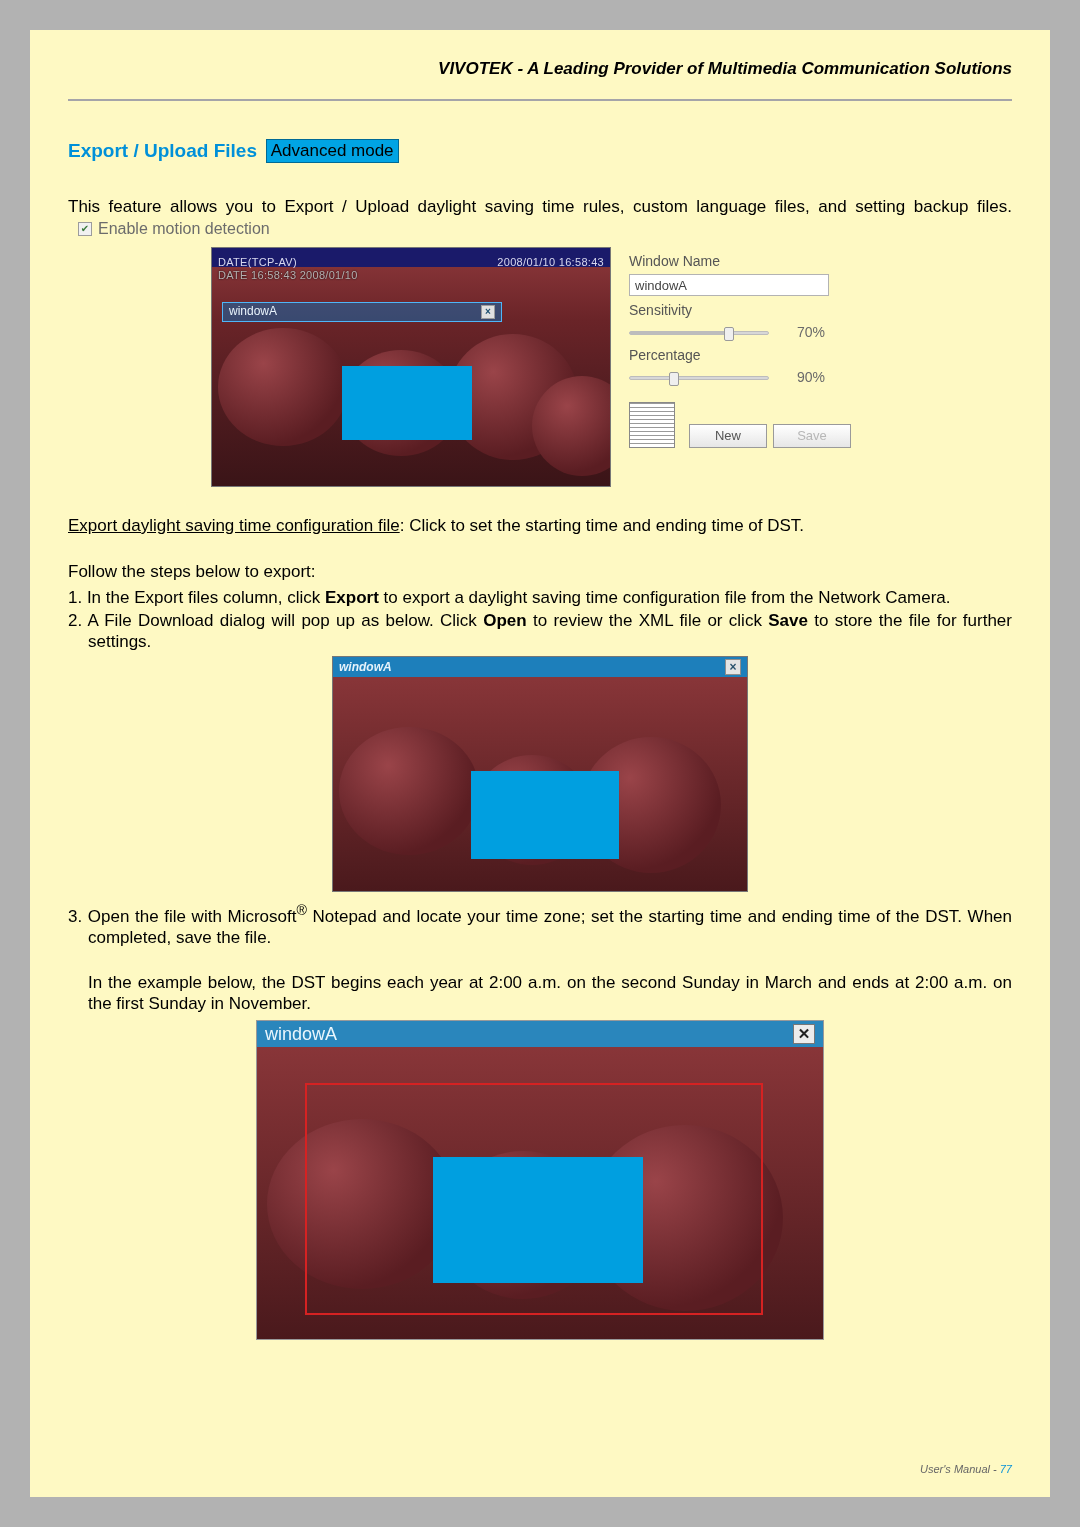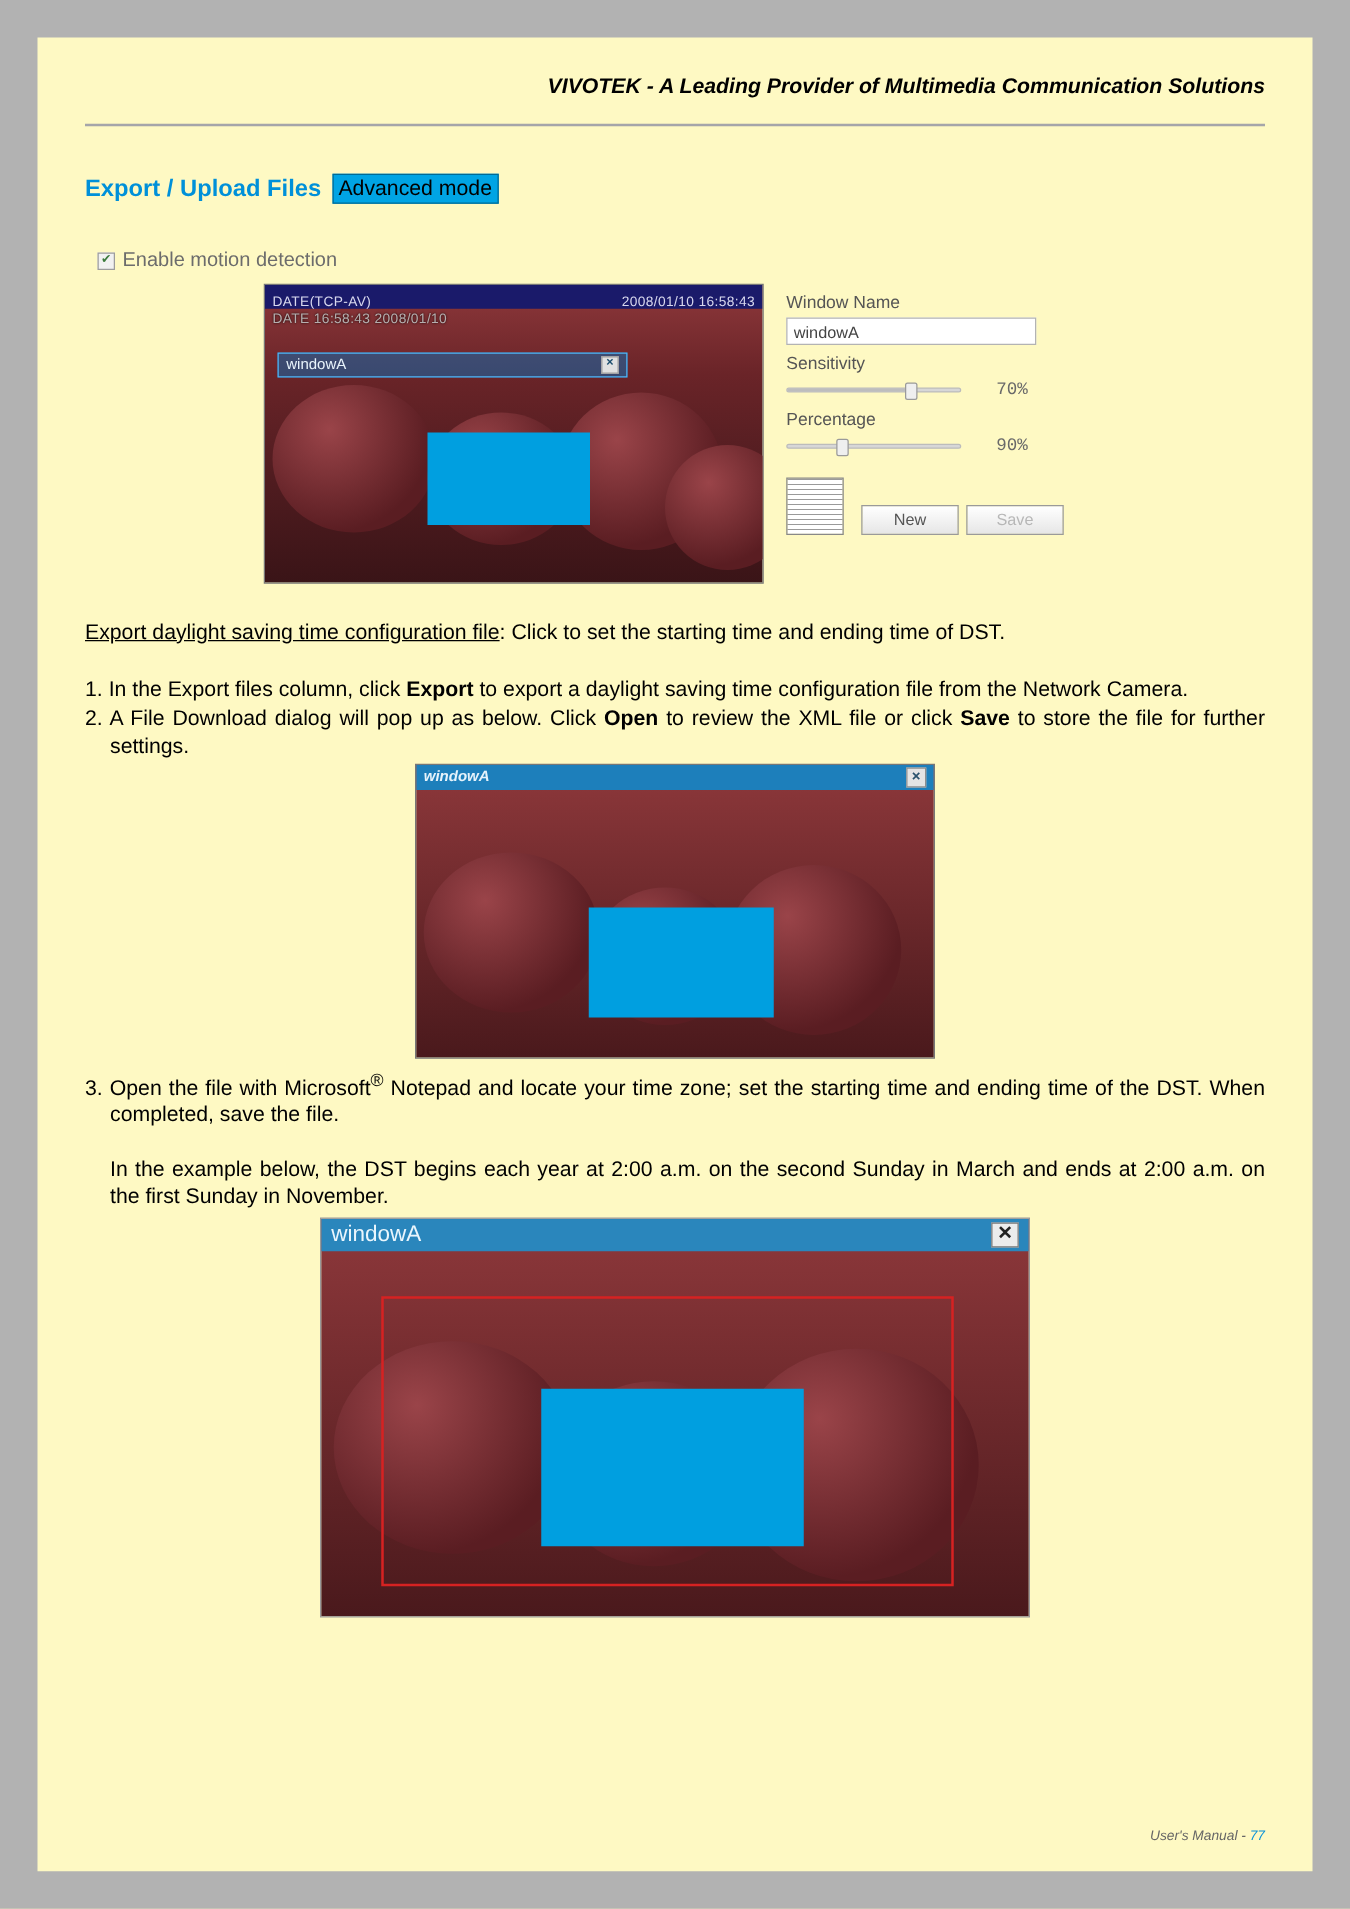--- a/index.html
+++ b/index.html
@@ -159,21 +159,20 @@
     width: 200px; height: 22px;
     border: 1px solid #b3b3b3;
     background: #fff;
     font-size: 13px;
     padding: 2px 5px;
     color: #444;
   }
   .slider-row {
     display: flex;
     align-items: center;
-    font-family: Liberation Mono, monospace;
   }
   .slider-track {
     width: 140px; height: 4px;
     background: #d7d7d7;
     border: 1px solid #bcbcbc;
     position: relative;
     border-radius: 2px;
   }
   .slider-track.sens::before {
     content: "";
@@ -325,20 +324,21 @@
 
   <div class="header-brand">VIVOTEK - A Leading Provider of Multimedia Communication Solutions</div>
   <div class="hr-line"></div>
 
   <div class="section-title">
     <span class="t1">Export / Upload Files</span>
     <span class="adv-badge">Advanced mode</span>
   </div>
 
   <div class="para">
+    <span>This feature allows you to Export / Upload daylight saving time rules, custom language files, and setting backup files.</span>
     <span class="inline-checkbox">
       <span class="cb">✔</span>
       <span>Enable motion detection</span>
     </span>
   </div>
 
   
   <div class="shot1-wrap">
     <div class="shot1">
       <div class="video-panel-1">
@@ -383,20 +383,21 @@
           <span class="ctrl-btn dis">Save</span>
         </div>
       </div>
     </div>
   </div>
 
   <p class="para">
     <span class="step-head">Export daylight saving time configuration file</span><span>: Click to set the starting time and ending time of DST.</span>
   </p>
   <br>
+  <p class="para">Follow the steps below to export:</p>
 
   <div class="ind-block">
     <span>1. In the Export files column, click </span><b>Export</b><span> to export a daylight saving time configuration file from the Network Camera.</span>
   </div>
 
   <div class="ind-block">
     <span>2. A File Download dialog will pop up as below. Click </span><b>Open</b><span> to review the XML file or click </span><b>Save</b><span> to store the file for further settings.</span>
   </div>
 
   

